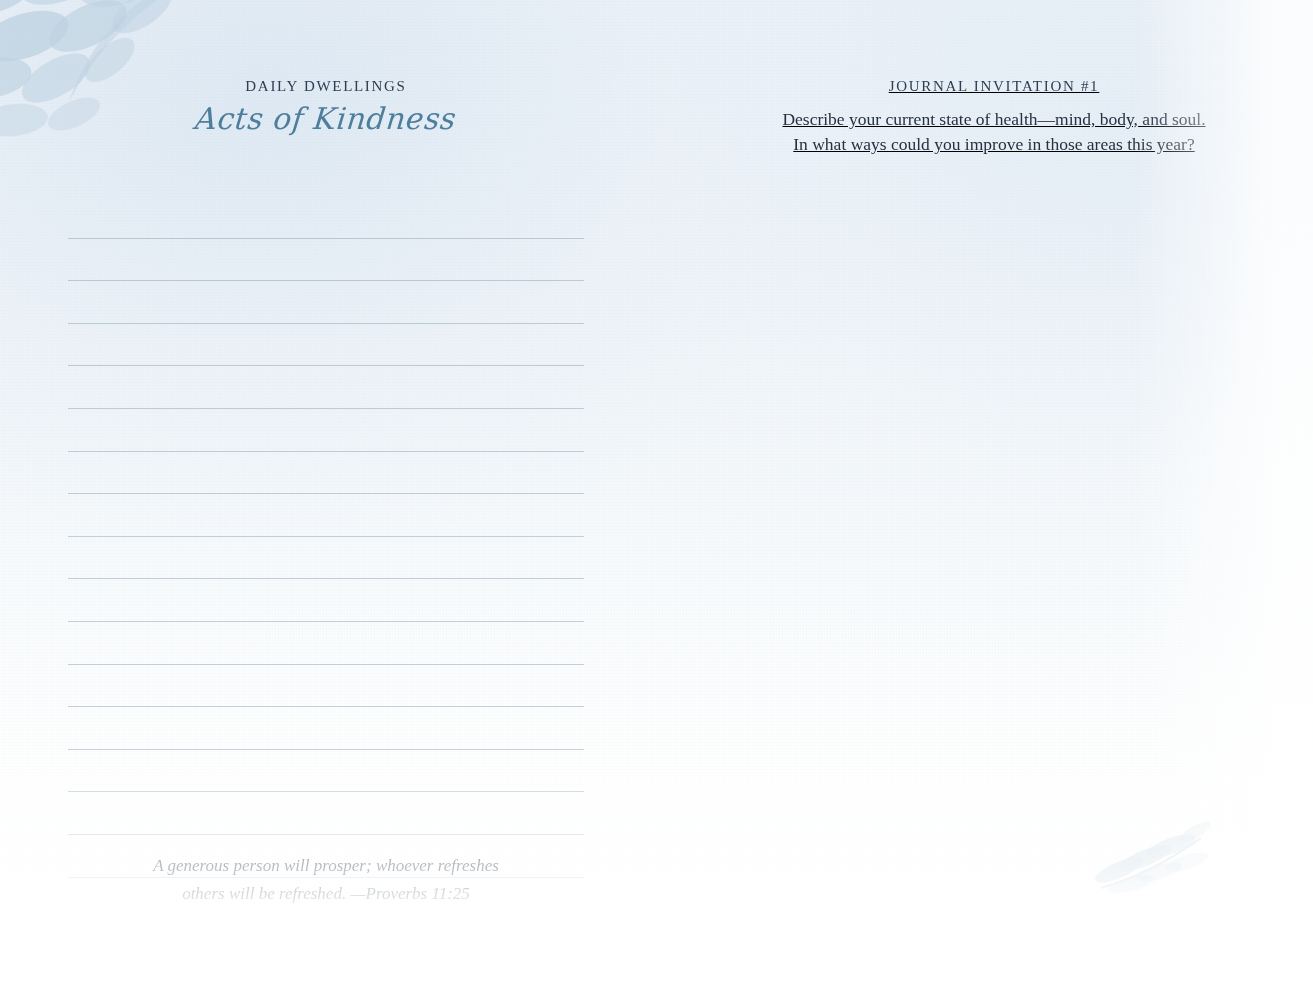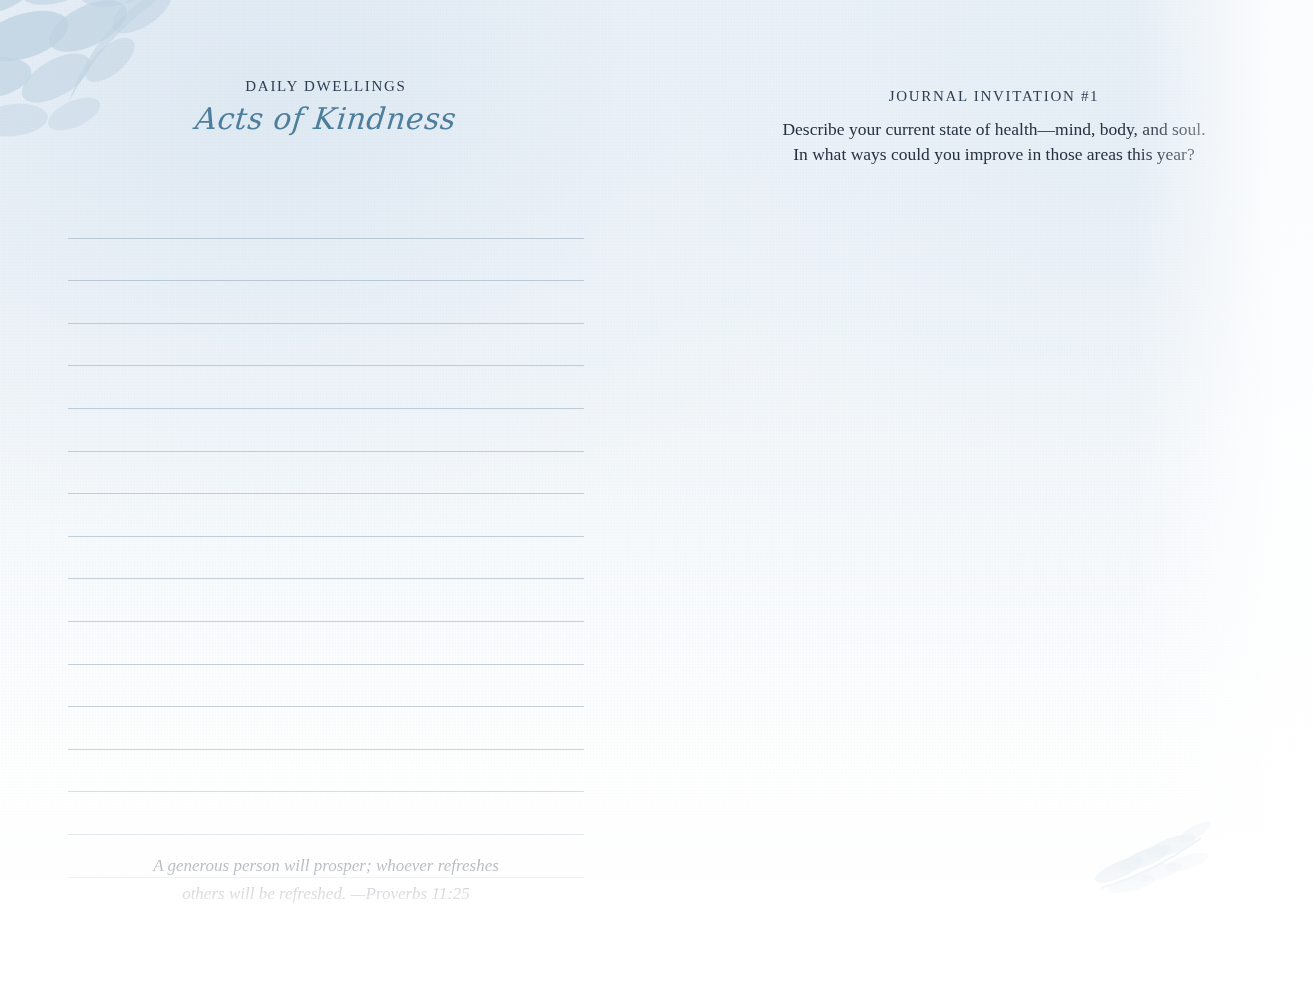--- a/index.html
+++ b/index.html
@@ -65,21 +65,21 @@
   }
   #left-page { left: 0; width: 656px; }
   #right-page { left: 656px; width: 657px; }
 
   .header-block {
     position: absolute;
     text-align: center;
   }
 
   #left-header { left: 68px; top: 78px; width: 516px; }
-  #right-header { left: 80px; top: 88px; width: 516px; }
+  #right-header { left: 80px; top: 78px; width: 516px; text-decoration: underline; }
 
   .eyebrow {
     font-family: "Liberation Serif", serif;
     font-size: 15px;
     letter-spacing: 1.7px;
     color: #2d3d52;
     text-transform: uppercase;
     font-weight: 400;
   }
 

